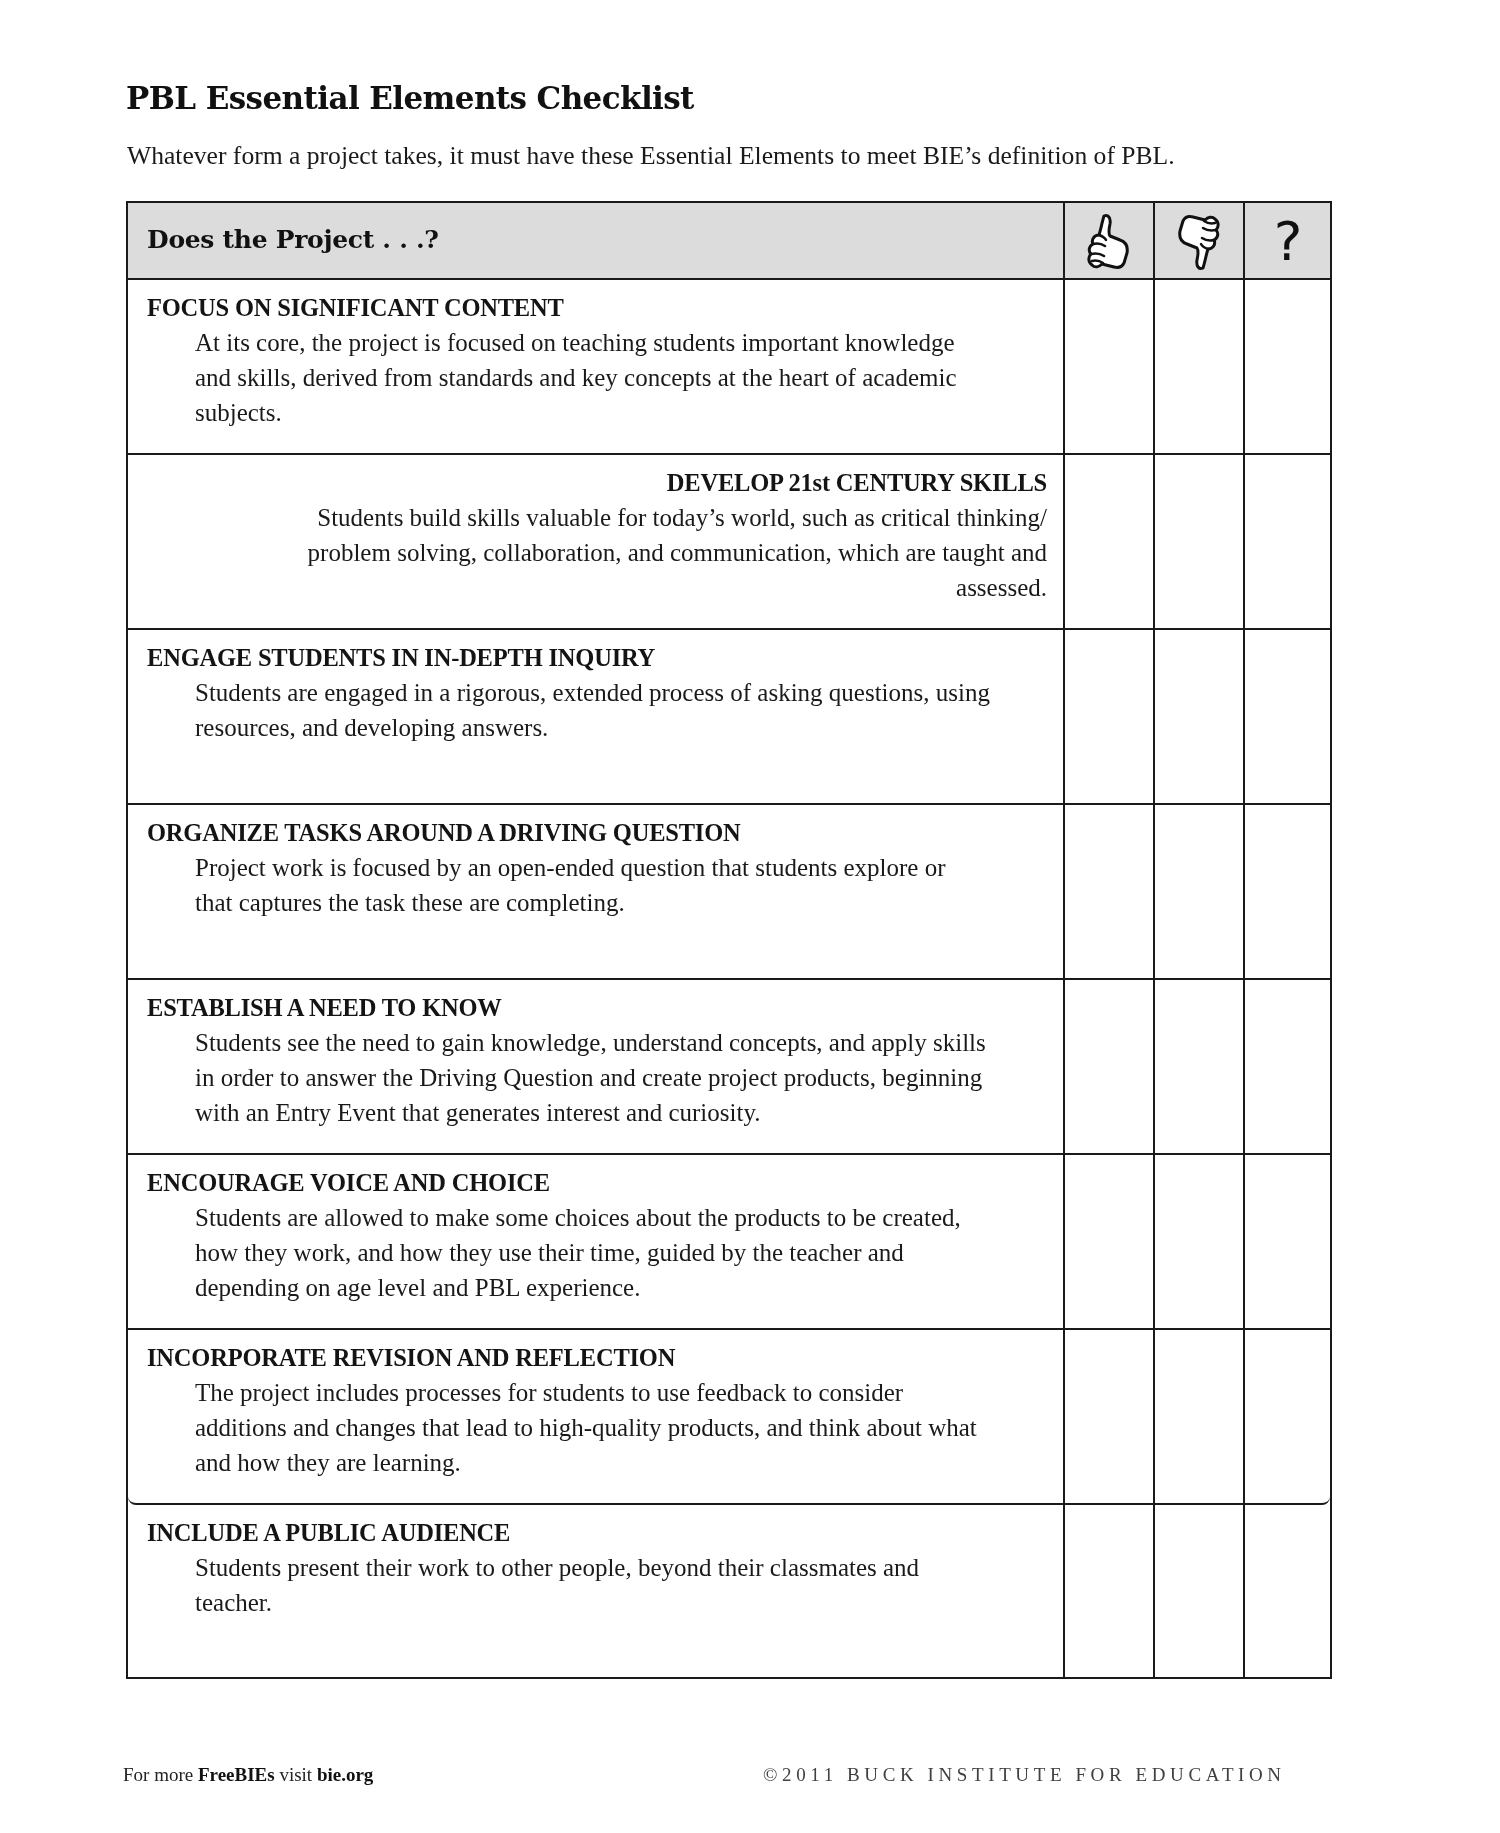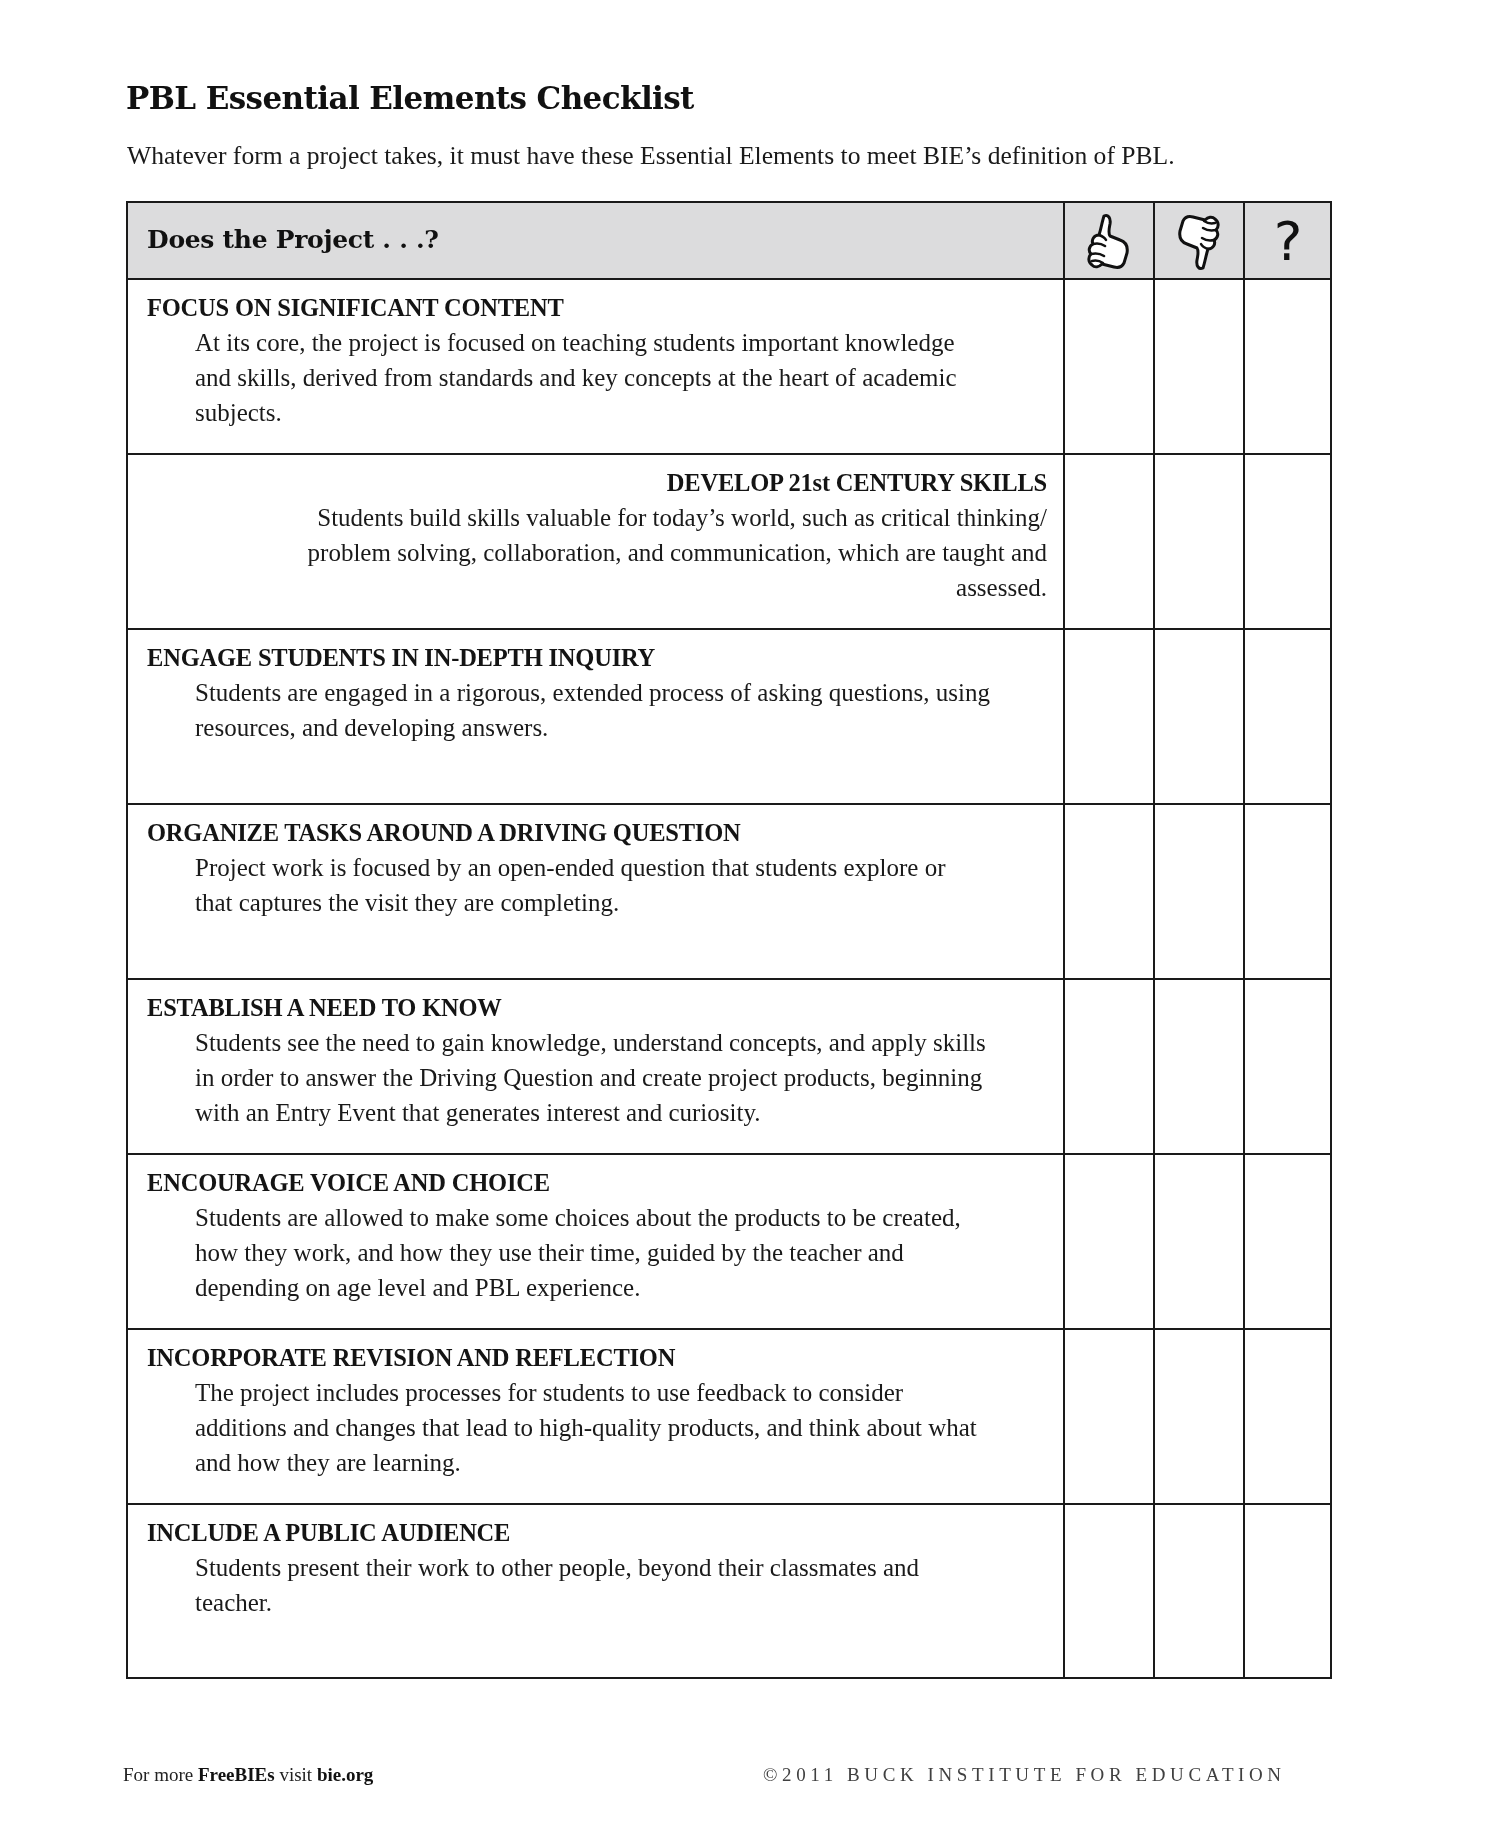--- a/index.html
+++ b/index.html
@@ -130,21 +130,21 @@
           <div class="row-line">resources, and developing answers.</div>
         </div>
         <div class="cell" style="left: 937px; width: 88px;"></div>
         <div class="cell" style="left: 1027px; width: 88px;"></div>
         <div class="cell" style="left: 1117px; width: 88px;"></div>
       </div>
       <div class="row" style="top: 602px;">
         <div class="row-text">
           <div class="row-head">ORGANIZE TASKS AROUND A DRIVING QUESTION</div>
           <div class="row-line">Project work is focused by an open-ended question that students explore or</div>
-          <div class="row-line">that captures the visit they are completing.</div>
+          <div class="row-line">that captures the task these are completing.</div>
         </div>
         <div class="cell" style="left: 937px; width: 88px;"></div>
         <div class="cell" style="left: 1027px; width: 88px;"></div>
         <div class="cell" style="left: 1117px; width: 88px;"></div>
       </div>
       <div class="row" style="top: 777px;">
         <div class="row-text">
           <div class="row-head">ESTABLISH A NEED TO KNOW</div>
           <div class="row-line">Students see the need to gain knowledge, understand concepts, and apply skills</div>
           <div class="row-line">in order to answer the Driving Question and create project products, beginning</div>
@@ -158,21 +158,21 @@
         <div class="row-text">
           <div class="row-head">ENCOURAGE VOICE AND CHOICE</div>
           <div class="row-line">Students are allowed to make some choices about the products to be created,</div>
           <div class="row-line">how they work, and how they use their time, guided by the teacher and</div>
           <div class="row-line">depending on age level and PBL experience.</div>
         </div>
         <div class="cell" style="left: 937px; width: 88px;"></div>
         <div class="cell" style="left: 1027px; width: 88px;"></div>
         <div class="cell" style="left: 1117px; width: 88px;"></div>
       </div>
-      <div class="row" style="top: 1127px;">
+      <div class="row" style="top: 1127px; border-radius: 8px;">
         <div class="row-text">
           <div class="row-head">INCORPORATE REVISION AND REFLECTION</div>
           <div class="row-line">The project includes processes for students to use feedback to consider</div>
           <div class="row-line">additions and changes that lead to high-quality products, and think about what</div>
           <div class="row-line">and how they are learning.</div>
         </div>
         <div class="cell" style="left: 937px; width: 88px;"></div>
         <div class="cell" style="left: 1027px; width: 88px;"></div>
         <div class="cell" style="left: 1117px; width: 88px;"></div>
       </div>

